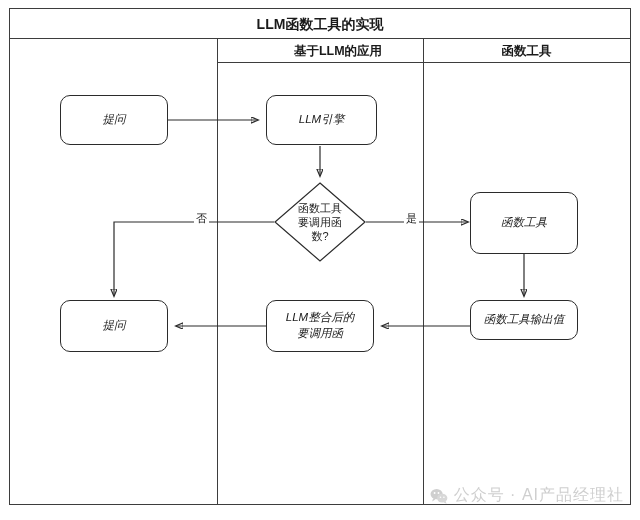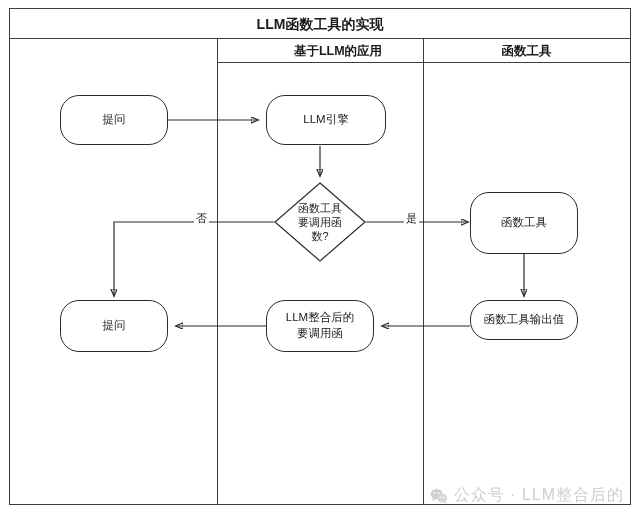--- a/index.html
+++ b/index.html
@@ -59,30 +59,31 @@
     width: 0;
     height: 466px;
     border-left: 1px solid #3d3d3d;
   }
 
   
   .node {
     position: absolute;
     box-sizing: border-box;
     border: 1px solid #2b2b2b;
-    border-radius: 19px;
+    border-radius: 10px;
     background: #ffffff;
     display: flex;
     align-items: center;
     justify-content: center;
     text-align: center;
     font-size: 11.5px;
     color: #1a1a1a;
     line-height: 1.35;
     z-index: 3;
+    font-style: italic;
   }
   .node .lines { white-space: pre-line; }
 
   
   .diamond-wrap {
     position: absolute;
     z-index: 3;
   }
   .diamond-wrap svg { display: block; }
   .diamond-label {
@@ -168,21 +169,21 @@
     <div class="lane-head" style="left:413px; width:207px;">函数工具</div>
 
     <div class="lane-sep" style="left:207px;"></div>
     <div class="lane-sep" style="left:413px;"></div>
   </div>
 
   <div class="node" style="left:60px; top:95px; width:108px; height:50px;">
     <span class="lines">提问</span>
   </div>
 
-  <div class="node" style="left:266px; top:95px; width:120px; height:50px;">
+  <div class="node" style="left:266px; top:95px; width:111px; height:50px;">
     <span class="lines">LLM引擎</span>
   </div>
 
   <div class="diamond-wrap" style="left:274px; top:182px; width:92px; height:80px;">
     <svg width="92" height="80" viewBox="0 0 92 80">
       <polygon points="46,1 91,40 46,79 1,40" fill="#ffffff" stroke="#2b2b2b" stroke-width="1.2"></polygon>
     </svg>
     <div class="diamond-label">函数工具
 要调用函
 数?</div>
@@ -212,16 +213,16 @@
     <svg width="18" height="16" viewBox="0 0 18 16">
       <ellipse cx="6.6" cy="6.1" rx="6.1" ry="5.2" fill="#cfcfcf"></ellipse>
       <polygon points="3.2,10.2 2.1,13.4 5.4,11.6" fill="#cfcfcf"></polygon>
       <ellipse cx="12.2" cy="10.1" rx="5.2" ry="4.4" fill="#d8d8d8"></ellipse>
       <polygon points="15.6,13.3 16.6,15.8 13.6,14.4" fill="#d8d8d8"></polygon>
       <circle cx="4.6" cy="5.0" r="0.95" fill="#ffffff"></circle>
       <circle cx="8.5" cy="5.0" r="0.95" fill="#ffffff"></circle>
       <circle cx="10.5" cy="9.3" r="0.8" fill="#ffffff"></circle>
       <circle cx="13.9" cy="9.3" r="0.8" fill="#ffffff"></circle>
     </svg>
-    <span>公众号 · LLM整合后的</span>
+    <span>公众号 · AI产品经理社</span>
   </div>
 
 </div>
 
 </body></html>

